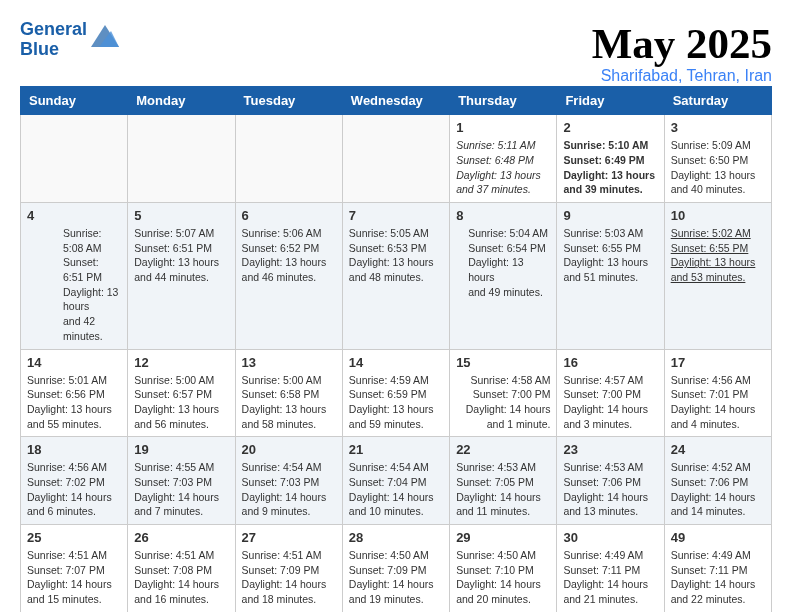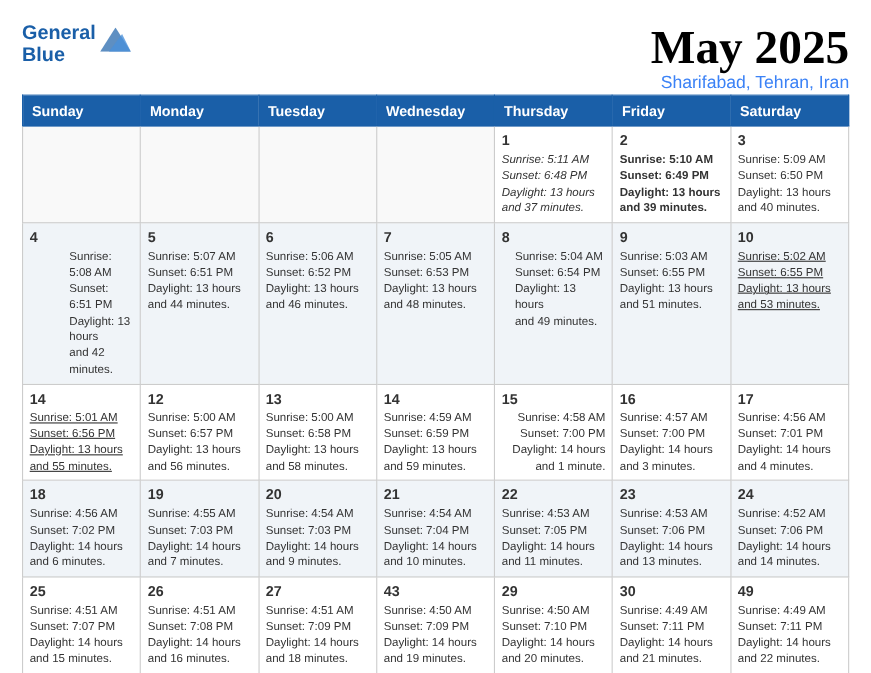--- a/index.html
+++ b/index.html
@@ -203,21 +203,21 @@
           <span class="day-number">10</span>
           <div class="day-info" style="white-space: pre-line; text-decoration: underline;">Sunrise: 5:02 AM
 Sunset: 6:55 PM
 Daylight: 13 hours
 and 53 minutes.</div>
         </td>
       </tr>
       <tr>
         <td>
           <span class="day-number">14</span>
-          <div class="day-info" style="white-space: pre-line; text-decoration: underline;">Sunrise: 5:01 AM
+          <div class="day-info" style="white-space: pre-line;">Sunrise: 5:01 AM
 Sunset: 6:56 PM
 Daylight: 13 hours
 and 55 minutes.</div>
         </td>
         <td>
           <span class="day-number">12</span>
           <div class="day-info" style="white-space: pre-line;">Sunrise: 5:00 AM
 Sunset: 6:57 PM
 Daylight: 13 hours
 and 56 minutes.</div>
@@ -325,21 +325,21 @@
 and 16 minutes.</div>
         </td>
         <td>
           <span class="day-number">27</span>
           <div class="day-info" style="white-space: pre-line;">Sunrise: 4:51 AM
 Sunset: 7:09 PM
 Daylight: 14 hours
 and 18 minutes.</div>
         </td>
         <td>
-          <span class="day-number">43</span>
+          <span class="day-number">28</span>
           <div class="day-info" style="white-space: pre-line;">Sunrise: 4:50 AM
 Sunset: 7:09 PM
 Daylight: 14 hours
 and 19 minutes.</div>
         </td>
         <td>
           <span class="day-number">29</span>
           <div class="day-info" style="white-space: pre-line;">Sunrise: 4:50 AM
 Sunset: 7:10 PM
 Daylight: 14 hours

